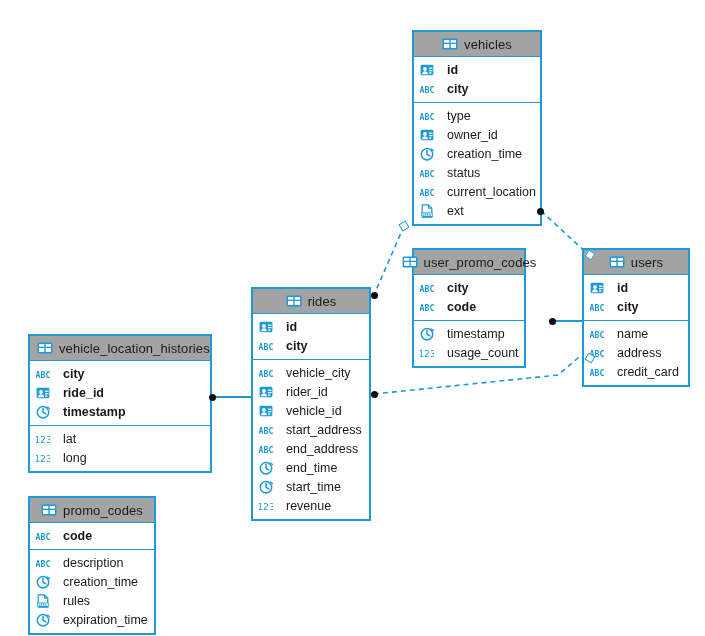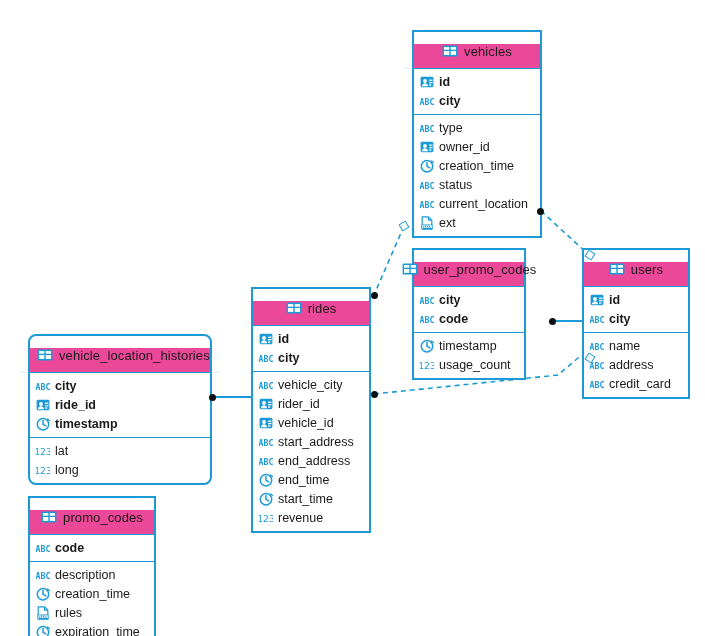--- a/index.html
+++ b/index.html
@@ -21,43 +21,43 @@
     position:absolute;
     box-sizing:border-box;
     background:#ffffff;
     border:2px solid #1b9ad6;
     z-index:5;
   }
   .tbl-title{
     box-sizing:border-box;
     height:25px;
     display:flex;
+    align-items:center;
     justify-content:center;
     gap:6px;
     padding:0 7px;
     border-bottom:1px solid #1b9ad6;
-    background:#ec4899;
+    background:#a3a3a3;
     white-space:nowrap;
-    margin-top:12px;
   }
   .tbl-title.left{justify-content:flex-start;}
   .tbl-title .t-name{
     font-size:13px;
     color:#1a1a1a;
     letter-spacing:.1px;
   }
   .sect{
     box-sizing:border-box;
     padding:3px 0 4px 0;
   }
   .sect.keys{border-bottom:1px solid #1b9ad6;}
   .row{
     display:flex;
     align-items:center;
-    gap:5px;
+    gap:13px;
     height:19px;
     padding:0 6px;
     white-space:nowrap;
   }
   .row .f-name{font-size:12.5px;color:#1a1a1a;}
   .row.key .f-name{font-weight:bold;}
 
   
   .ico{
     width:14px;height:14px;
@@ -437,21 +437,21 @@
         <div class="row">
           <span class="ico">
             <svg viewBox="0 0 14 14" xmlns="http://www.w3.org/2000/svg">
               <text x="7" y="10.8" font-family="DejaVu Sans, sans-serif" font-size="9.2" text-anchor="middle" fill="#1b9ad6">123</text>
             </svg>
           </span>
           <span class="f-name">revenue</span>
         </div>
       </div>
     </div>
-    <div class="tbl" style="left: 28px; top: 334px; width: 184px; border-radius: 8px;">
+    <div class="tbl" style="left: 28px; top: 334px; width: 184px;">
       <div class="tbl-title left">
         <span class="ico ico-title">
           <svg viewBox="0 0 16 14" xmlns="http://www.w3.org/2000/svg">
             <rect x="0.6" y="1.6" width="14.8" height="10.8" rx="1.2" fill="#1b9ad6"></rect>
             <rect x="2.0" y="3.1" width="5.3" height="2.6" fill="#ffffff"></rect>
             <rect x="8.7" y="3.1" width="5.3" height="2.6" fill="#ffffff"></rect>
             <rect x="2.0" y="7.0" width="5.3" height="3.9" fill="#ffffff"></rect>
             <rect x="8.7" y="7.0" width="5.3" height="3.9" fill="#ffffff"></rect>
           </svg>
         </span>

